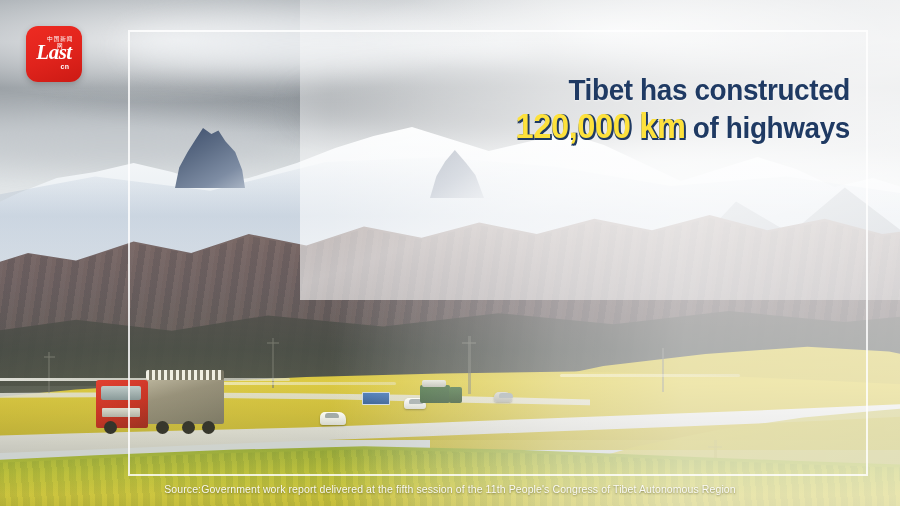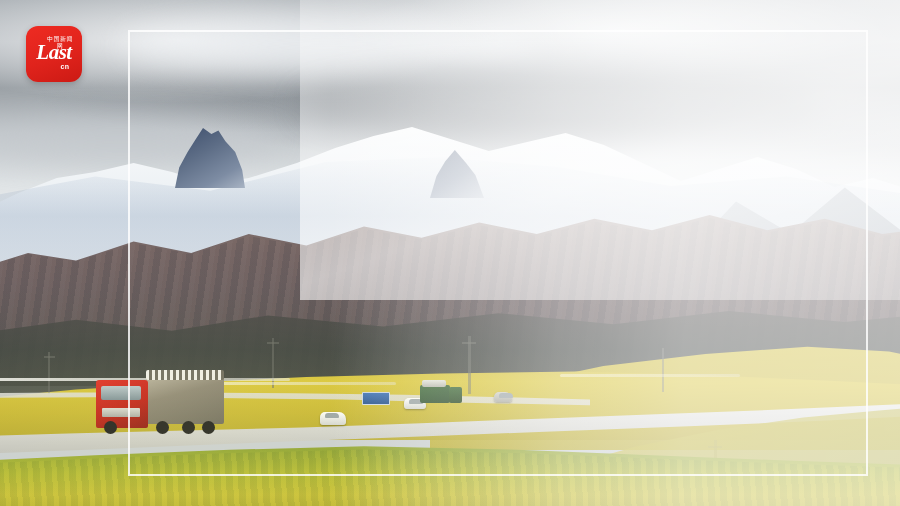--- a/index.html
+++ b/index.html
@@ -402,18 +402,28 @@
   <div class="logo">
     <div class="logo-inner">
       <div class="logo-cn">中国新闻网</div>
       <div class="logo-main">Last</div>
       <div class="logo-sub">cn</div>
     </div>
   </div>
 
   <div class="copy">
 
+    <div>
+      <div class="hl">
+        <span>Tibet has constructed</span>
+      </div>
+      <div class="hl">
+        <span class="num">120,000 km</span>
+        <span>of highways</span>
+      </div>
+    </div>
 
 
   </div>
 
+  <div class="source">Source:Government work report delivered at the fifth session of the 11th People's Congress of Tibet Autonomous Region</div>
 
 </div>
 
 </body></html>

